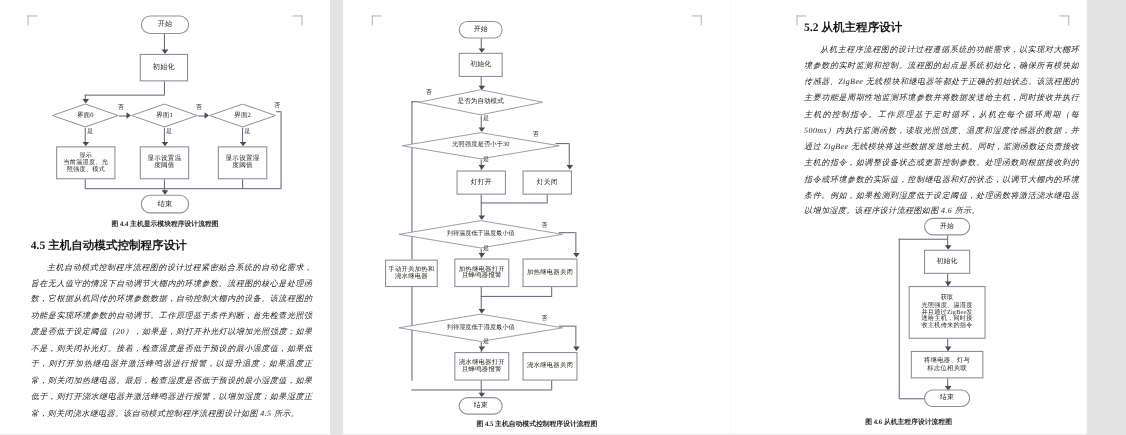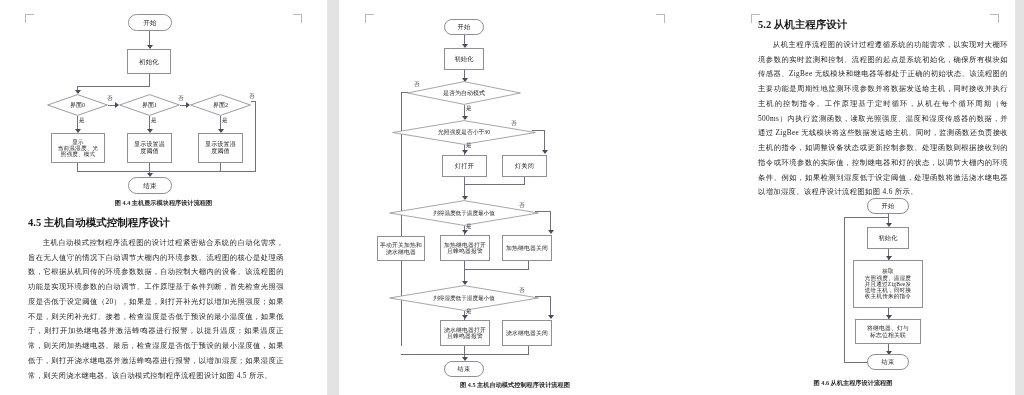--- a/index.html
+++ b/index.html
@@ -16,21 +16,21 @@
     display: flex;
     background: #e3e3e3;
   }
   .page {
     position: relative;
     background: #ffffff;
     height: 395px;
     overflow: hidden;
     flex: 0 0 auto;
   }
-  .page.p1 { width: 327px; }
+  .page.p1 { width: 300px; }
   .gap { flex: 0 0 auto; width: 12px; background: #e3e3e3; }
   .page.p2 { width: 352px; }
   .page.p3 { width: 324px; }
 
   
   .cmark { position: absolute; width: 9px; height: 9px; }
   .cmark.tl { border-left: 1px solid #b9b9b9; border-top: 1px solid #b9b9b9; }
   .cmark.tr { border-right: 1px solid #b9b9b9; border-top: 1px solid #b9b9b9; }
 
   
@@ -92,20 +92,21 @@
     font-weight: bold;
     white-space: nowrap;
   }
   .para {
     position: absolute;
     color: #1f1f1f;
     text-align: justify;
     text-justify: inter-ideograph;
     line-height: 2.02;
     letter-spacing: .35px;
+    font-style: italic;
   }
   .para .ind { display: inline-block; width: 2em; }
 </style>
 </head>
 <body>
 
 <div id="viewport">
 
   <div class="page p1">
     <div class="cmark tl" style="left:25px;top:14px;"></div>

